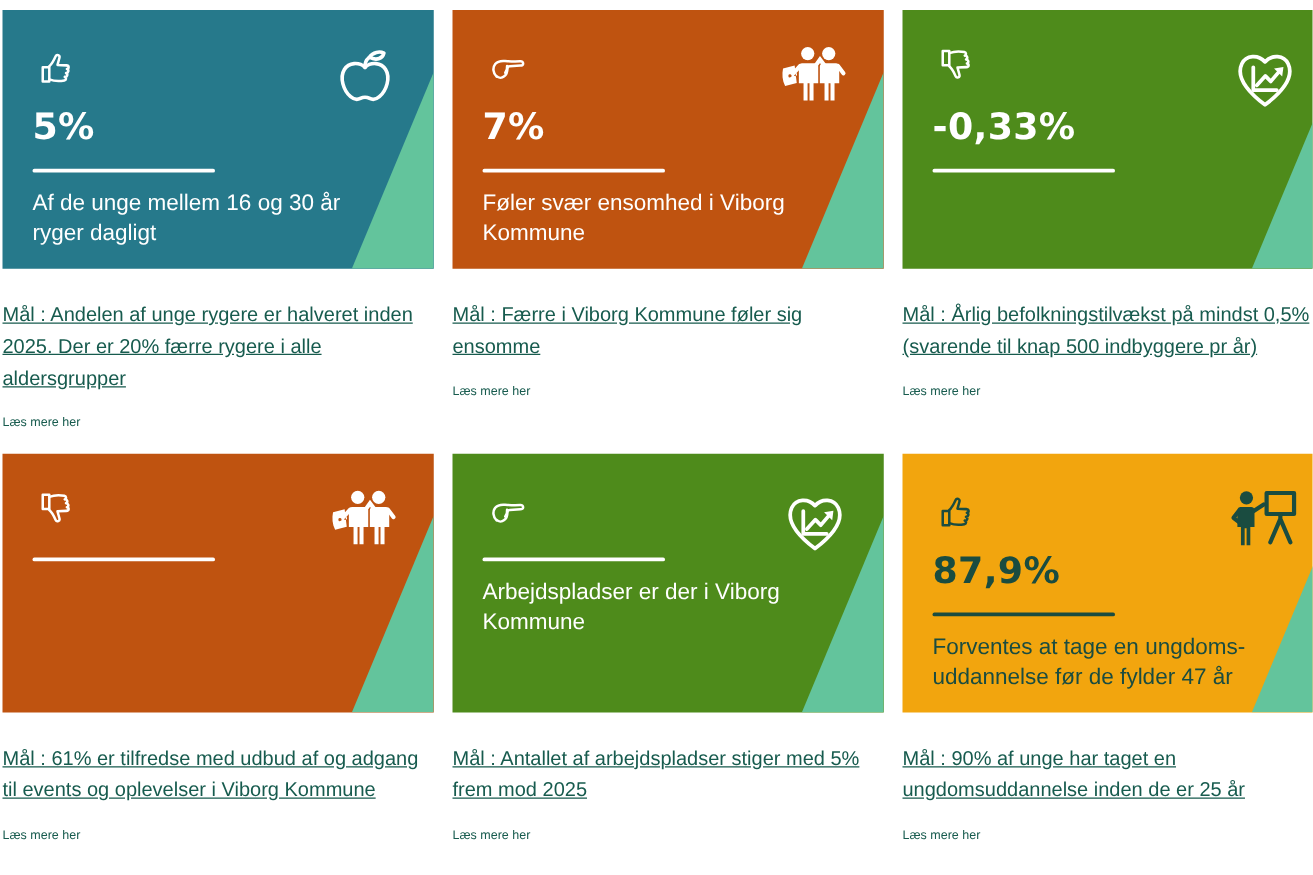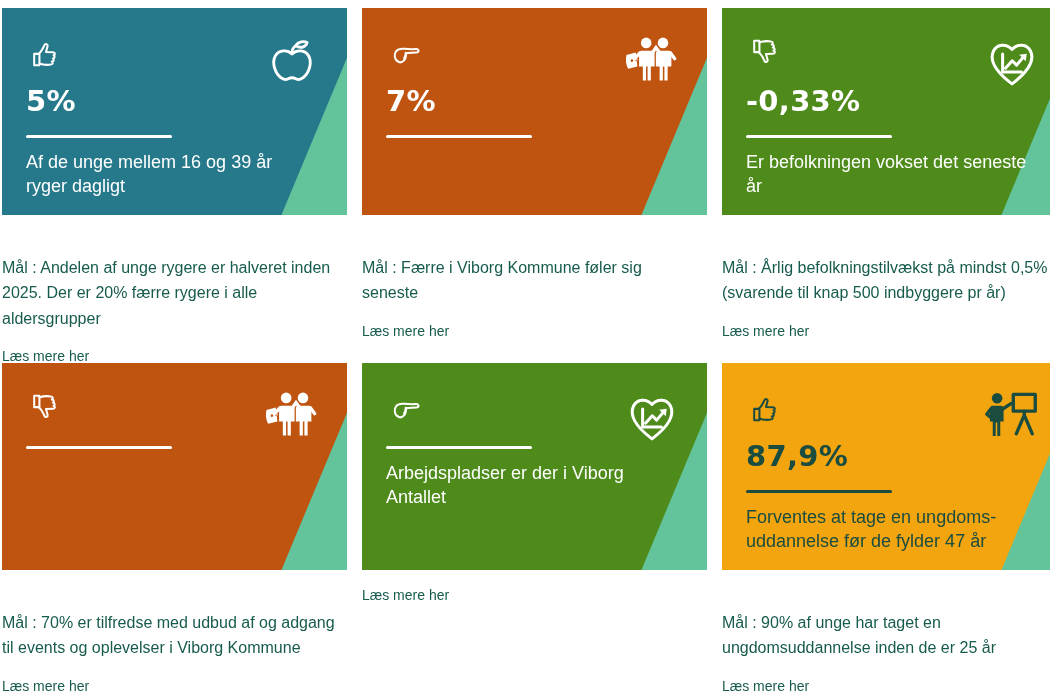--- a/index.html
+++ b/index.html
@@ -18,23 +18,23 @@
   .icons { height:42px; }
   .icon { display:block; }
   .icon svg { width:100%; height:100%; display:block; }
   .icon.sent { width:47px; height:42px; }
   .icon.topic { position:absolute; top:0px; right:2px; width:62px; height:60px; }
   .value { margin-top:10px; font-family:"DejaVu Sans", sans-serif;
            font-weight:700; font-size:29px; letter-spacing:.3px; }
   .rule { width:146px; height:3px; background:currentColor; border-radius:2px;
           margin:17px 0 13px; }
   .desc { font-size:18px; line-height:1.33; max-width:288px; font-weight:400; }
-  .goal { margin:40px 0 0; max-width:340px; font-size:16px; line-height:1.58;
-          color:var(--text); }
-  .more { display:inline-block; margin-top:17px; font-size:14px;
+  .goal { margin:25px 0 0; max-width:340px; font-size:16px; line-height:1.58;
+          color:var(--text);text-decoration:underline; }
+  .more { display:inline-block; margin-top:17px; font-size:10px;
           color:var(--text); text-decoration:none; cursor:pointer; }
 </style>
 </head>
 <body style="background: rgb(255, 255, 255);">
 
 <svg width="0" height="0" style="position:absolute" aria-hidden="true">
   <defs>
     <symbol id="thumb-up-icon" viewBox="0 0 48 48">
       <g fill="none" stroke="currentColor" stroke-width="2.3" stroke-linecap="round" stroke-linejoin="round">
         <path d="M6.5 25h6v13h-6z"></path>
@@ -108,21 +108,21 @@
             </svg>
           </span>
         <span class="icon topic">
             <svg>
               <use xlink:href="#apple-icon" href="#apple-icon"></use>
             </svg>
           </span>
       </div>
       <div class="value">5%</div>
       <div class="rule"></div>
-      <div class="desc">Af de unge mellem 16 og 39 år ryger dagligt</div>
+      <div class="desc">Af de unge mellem 16 og 30 år ryger dagligt</div>
     </section>
     <p class="goal">Mål : Andelen af unge rygere er halveret inden 2025. Der er 20% færre rygere i alle aldersgrupper</p>
     <a class="more">Læs mere her</a>
   </div>
 
   <div class="cell">
     <section class="card" style="--bg: #bf5310; --fg: #ffffff;">
       <div class="icons">
         <span class="icon sent">
             <svg>
@@ -130,42 +130,42 @@
             </svg>
           </span>
         <span class="icon topic">
             <svg>
               <use xlink:href="#people-icon" href="#people-icon"></use>
             </svg>
           </span>
       </div>
       <div class="value">7%</div>
       <div class="rule"></div>
-    </section>
-    <p class="goal">Mål : Færre i Viborg Kommune føler sig seneste</p>
+      <div class="desc">Føler svær ensomhed i Viborg Kommune</div>
+    </section>
+    <p class="goal">Mål : Færre i Viborg Kommune føler sig ensomme</p>
     <a class="more">Læs mere her</a>
   </div>
 
   <div class="cell">
     <section class="card" style="--bg: #4e8b1b; --fg: #ffffff;">
       <div class="icons">
         <span class="icon sent">
             <svg>
               <use xlink:href="#thumb-down-icon" href="#thumb-down-icon"></use>
             </svg>
           </span>
         <span class="icon topic">
             <svg>
               <use xlink:href="#heart-graph-icon" href="#heart-graph-icon"></use>
             </svg>
           </span>
       </div>
       <div class="value">-0,33%</div>
       <div class="rule"></div>
-      <div class="desc">Er befolkningen vokset det seneste år</div>
     </section>
     <p class="goal">Mål : Årlig befolkningstilvækst på mindst 0,5% (svarende til knap 500 indbyggere pr år)</p>
     <a class="more">Læs mere her</a>
   </div>
 
   <div class="cell">
     <section class="card" style="--bg: #bf5310; --fg: #ffffff;">
       <div class="icons">
         <span class="icon sent">
             <svg>
@@ -173,41 +173,42 @@
             </svg>
           </span>
         <span class="icon topic">
             <svg>
               <use xlink:href="#people-icon" href="#people-icon"></use>
             </svg>
           </span>
       </div>
       <div class="rule"></div>
     </section>
-    <p class="goal">Mål : 70% er tilfredse med udbud af og adgang til events og oplevelser i Viborg Kommune</p>
+    <p class="goal">Mål : 61% er tilfredse med udbud af og adgang til events og oplevelser i Viborg Kommune</p>
     <a class="more">Læs mere her</a>
   </div>
 
   <div class="cell">
     <section class="card" style="--bg: #4e8b1b; --fg: #ffffff;">
       <div class="icons">
         <span class="icon sent">
             <svg>
               <use xlink:href="#point-hand-icon" href="#point-hand-icon"></use>
             </svg>
           </span>
         <span class="icon topic">
             <svg>
               <use xlink:href="#heart-graph-icon" href="#heart-graph-icon"></use>
             </svg>
           </span>
       </div>
       <div class="rule"></div>
-      <div class="desc">Arbejdspladser er der i Viborg Antallet</div>
-    </section>
+      <div class="desc">Arbejdspladser er der i Viborg Kommune</div>
+    </section>
+    <p class="goal">Mål : Antallet af arbejdspladser stiger med 5% frem mod 2025</p>
     <a class="more">Læs mere her</a>
   </div>
 
   <div class="cell">
     <section class="card" style="--bg: #f2a50e; --fg: #1a4c40;">
       <div class="icons">
         <span class="icon sent">
             <svg>
               <use xlink:href="#thumb-up-icon" href="#thumb-up-icon"></use>
             </svg>

